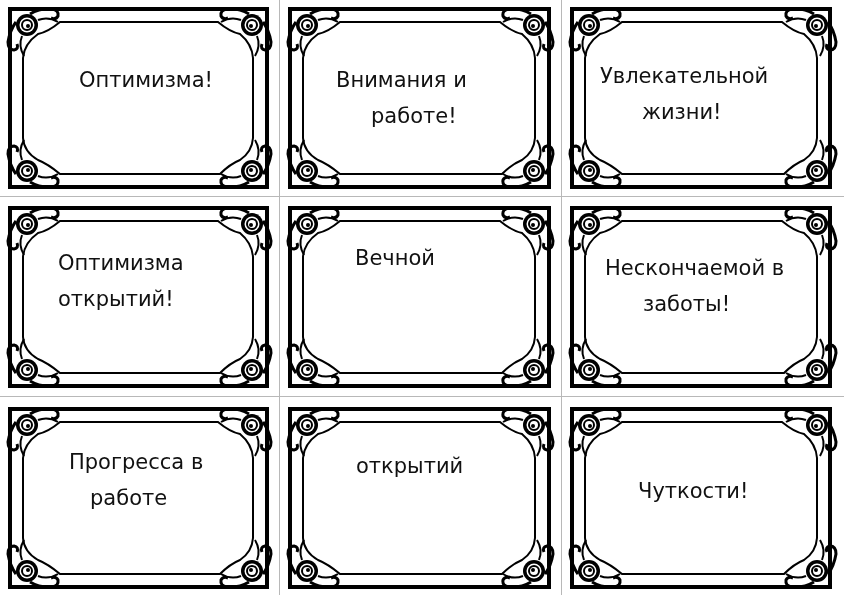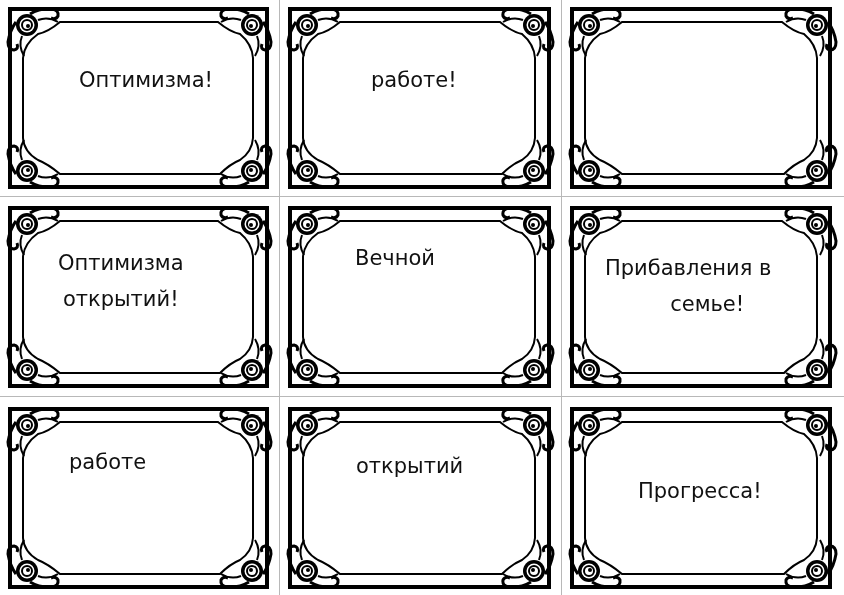--- a/index.html
+++ b/index.html
@@ -8,21 +8,20 @@
     .grid-line-h { position: absolute; left: 0; height: 1px; width: 844px; background: #b8b8b8; }
     .card { position: absolute; }
     .card svg.frame { position: absolute; left: 0; top: 0; }
     .card-text {
       position: absolute;
       font-family: "DejaVu Sans", sans-serif;
       font-size: 21px;
       color: #111;
       line-height: 36px;
       white-space: nowrap;
-      text-align: center;
     }
     .card-text span { display: block; }
   </style>
 </head>
 <body>
 
 <div class="grid-line-v" style="left:279px"></div>
 <div class="grid-line-v" style="left:561px"></div>
 <div class="grid-line-h" style="top:196px"></div>
 <div class="grid-line-h" style="top:396px"></div>
@@ -60,33 +59,38 @@
 <div class="card" style="left:280px;top:0;width:281px;height:196px">
   <svg class="frame" width="281" height="196">
     <rect x="10" y="9" width="259" height="178" fill="none" stroke="#000" stroke-width="4"></rect>
     <path d="M60 22 L220 22 Q232 32 242 34 Q254 44 255 58 L255 138 Q254 152 242 160 Q232 164 222 174 L60 174 Q48 164 38 160 Q24 152 23 138 L23 58 Q24 44 38 34 Q48 32 60 22 Z" fill="none" stroke="#000" stroke-width="2"></path>
     <use href="#corner"></use>
     <use href="#corner" transform="translate(281,0) scale(-1,1)"></use>
     <use href="#corner" transform="translate(0,196) scale(1,-1)"></use>
     <use href="#corner" transform="translate(281,196) scale(-1,-1)"></use>
   </svg>
   <div class="card-text" style="left:56px;top:62px">
+    <span>Внимания и</span>
     <span style="padding-left:35px">работе!</span>
   </div>
 </div>
 
 <div class="card" style="left:562px;top:0;width:282px;height:196px">
   <svg class="frame" width="282" height="196">
     <rect x="10" y="9" width="258" height="178" fill="none" stroke="#000" stroke-width="4"></rect>
     <path d="M60 22 L220 22 Q232 32 242 34 Q254 44 255 58 L255 138 Q254 152 242 160 Q232 164 222 174 L60 174 Q48 164 38 160 Q24 152 23 138 L23 58 Q24 44 38 34 Q48 32 60 22 Z" fill="none" stroke="#000" stroke-width="2"></path>
     <use href="#corner"></use>
     <use href="#corner" transform="translate(282,0) scale(-1,1)"></use>
     <use href="#corner" transform="translate(0,196) scale(1,-1)"></use>
     <use href="#corner" transform="translate(282,196) scale(-1,-1)"></use>
   </svg>
+  <div class="card-text" style="left:38px;top:58px">
+    <span>Увлекательной</span>
+    <span style="padding-left:42px">жизни!</span>
+  </div>
 </div>
 
 <div class="card" style="left:0;top:197px;width:279px;height:199px">
   <svg class="frame" width="279" height="199">
     <rect x="10" y="11" width="257" height="178" fill="none" stroke="#000" stroke-width="4"></rect>
     <path d="M60 24 L218 24 Q230 34 240 36 Q252 46 253 60 L253 140 Q252 154 240 162 Q230 166 220 176 L60 176 Q48 166 38 162 Q24 154 23 140 L23 60 Q24 46 38 36 Q48 34 60 24 Z" fill="none" stroke="#000" stroke-width="2"></path>
     <use href="#corner" transform="translate(0,2)"></use>
     <use href="#corner" transform="translate(279,2) scale(-1,1)"></use>
     <use href="#corner" transform="translate(0,198) scale(1,-1)"></use>
     <use href="#corner" transform="translate(279,198) scale(-1,-1)"></use>
@@ -114,36 +118,37 @@
 <div class="card" style="left:562px;top:197px;width:282px;height:199px">
   <svg class="frame" width="282" height="199">
     <rect x="10" y="11" width="258" height="178" fill="none" stroke="#000" stroke-width="4"></rect>
     <path d="M60 24 L220 24 Q232 34 242 36 Q254 46 255 60 L255 140 Q254 154 242 162 Q232 166 222 176 L60 176 Q48 166 38 162 Q24 154 23 140 L23 60 Q24 46 38 36 Q48 34 60 24 Z" fill="none" stroke="#000" stroke-width="2"></path>
     <use href="#corner" transform="translate(0,2)"></use>
     <use href="#corner" transform="translate(282,2) scale(-1,1)"></use>
     <use href="#corner" transform="translate(0,198) scale(1,-1)"></use>
     <use href="#corner" transform="translate(282,198) scale(-1,-1)"></use>
   </svg>
   <div class="card-text" style="left:43px;top:53px">
-    <span>Прибавления в</span>
-    <span style="padding-left:38px">семье!</span>
+    <span>Нескончаемой в</span>
+    <span style="padding-left:38px">заботы!</span>
   </div>
 </div>
 
 <div class="card" style="left:0;top:397px;width:279px;height:198px">
   <svg class="frame" width="279" height="198">
     <rect x="10" y="12" width="257" height="178" fill="none" stroke="#000" stroke-width="4"></rect>
     <path d="M60 25 L218 25 Q230 35 240 37 Q252 47 253 61 L253 141 Q252 155 240 163 Q230 167 220 177 L60 177 Q48 167 38 163 Q24 155 23 141 L23 61 Q24 47 38 37 Q48 35 60 25 Z" fill="none" stroke="#000" stroke-width="2"></path>
     <use href="#corner" transform="translate(0,3)"></use>
     <use href="#corner" transform="translate(279,3) scale(-1,1)"></use>
     <use href="#corner" transform="translate(0,199) scale(1,-1)"></use>
     <use href="#corner" transform="translate(279,199) scale(-1,-1)"></use>
   </svg>
   <div class="card-text" style="left:69px;top:47px">
-    <span style="">работе</span>
+    <span>Прогресса в</span>
+    <span style="margin-left:21px">работе</span>
   </div>
 </div>
 
 <div class="card" style="left:280px;top:397px;width:281px;height:198px">
   <svg class="frame" width="281" height="198">
     <rect x="10" y="12" width="259" height="178" fill="none" stroke="#000" stroke-width="4"></rect>
     <path d="M60 25 L220 25 Q232 35 242 37 Q254 47 255 61 L255 141 Q254 155 242 163 Q232 167 222 177 L60 177 Q48 167 38 163 Q24 155 23 141 L23 61 Q24 47 38 37 Q48 35 60 25 Z" fill="none" stroke="#000" stroke-width="2"></path>
     <use href="#corner" transform="translate(0,3)"></use>
     <use href="#corner" transform="translate(281,3) scale(-1,1)"></use>
     <use href="#corner" transform="translate(0,199) scale(1,-1)"></use>
@@ -157,15 +162,15 @@
 <div class="card" style="left:562px;top:397px;width:282px;height:198px">
   <svg class="frame" width="282" height="198">
     <rect x="10" y="12" width="258" height="178" fill="none" stroke="#000" stroke-width="4"></rect>
     <path d="M60 25 L220 25 Q232 35 242 37 Q254 47 255 61 L255 141 Q254 155 242 163 Q232 167 222 177 L60 177 Q48 167 38 163 Q24 155 23 141 L23 61 Q24 47 38 37 Q48 35 60 25 Z" fill="none" stroke="#000" stroke-width="2"></path>
     <use href="#corner" transform="translate(0,3)"></use>
     <use href="#corner" transform="translate(282,3) scale(-1,1)"></use>
     <use href="#corner" transform="translate(0,199) scale(1,-1)"></use>
     <use href="#corner" transform="translate(282,199) scale(-1,-1)"></use>
   </svg>
   <div class="card-text" style="left:76px;top:76px">
-    <span>Прогресса!</span>
+    <span>Чуткости!</span>
   </div>
 </div>
 
 </body></html>

